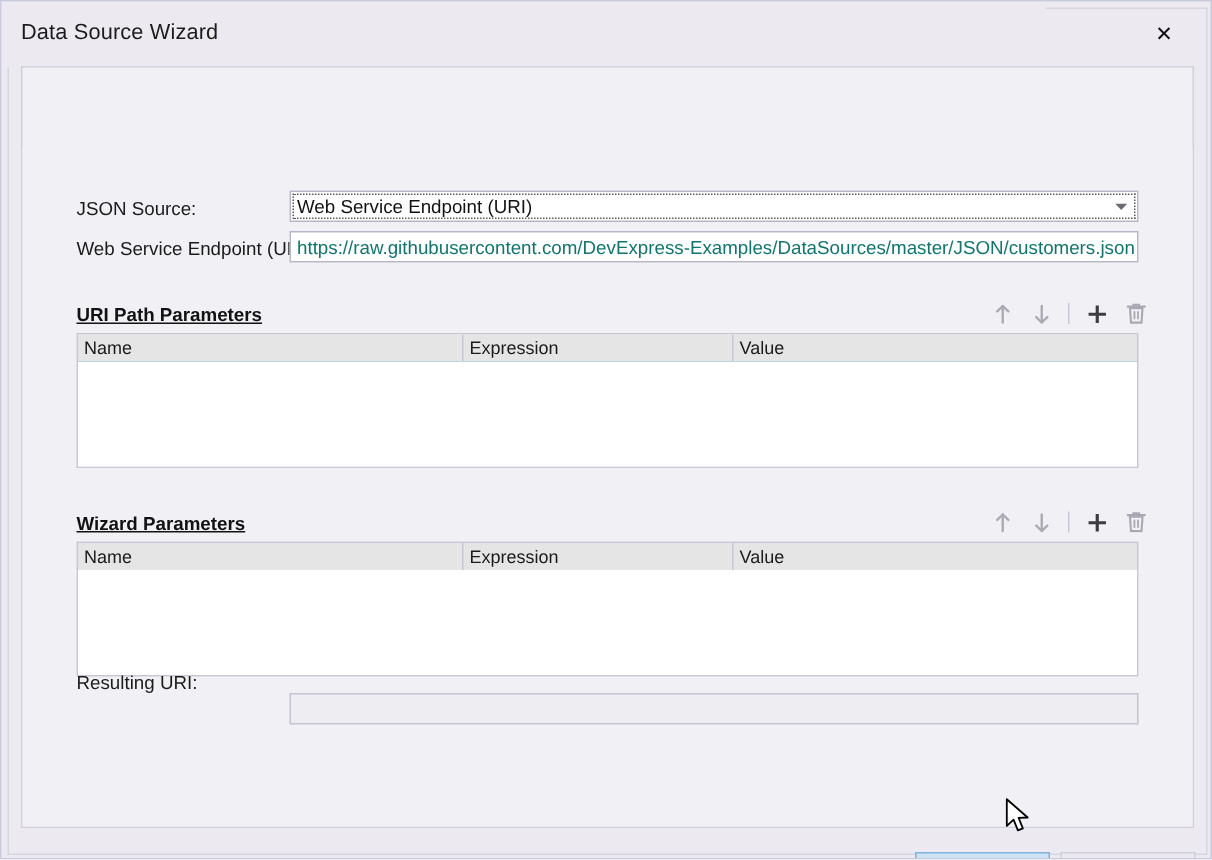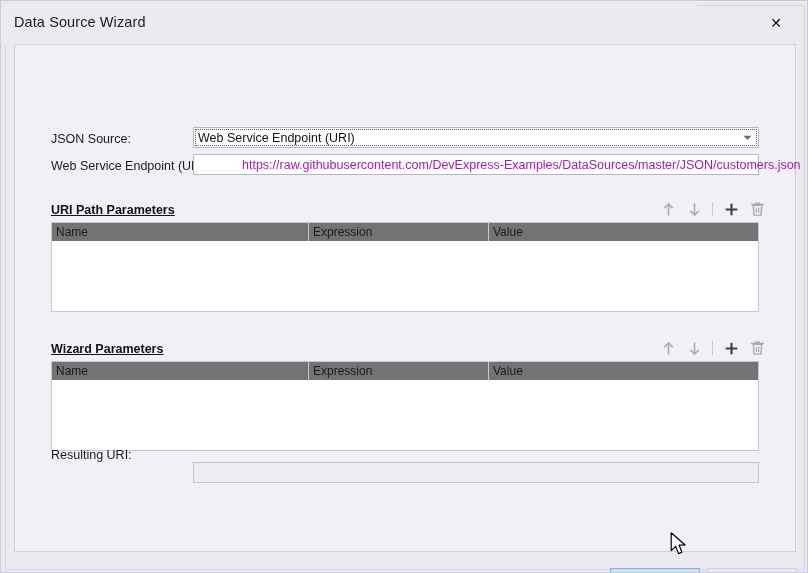--- a/index.html
+++ b/index.html
@@ -170,23 +170,22 @@
     box-sizing: border-box;
     background: #ffffff;
     border: 1px solid #b6b7c6;
     height: 21px;
     display: flex;
     align-items: center;
     padding-left: 4px;
   }
   .textbox span {
     font-size: 12.5px;
-    color: #a21caf;
-    white-space: nowrap;
-    margin-left: 44px;
+    color: #0f766e;
+    white-space: nowrap;
   }
   .textbox.disabled {
     background: #eeedf1;
     border: 1px solid #c3c4d1;
   }
 
   
   .section-title {
     position: absolute;
     font-size: 12.5px;
@@ -222,21 +221,21 @@
     box-sizing: border-box;
     background: #ffffff;
     border: 1px solid #c6c7d4;
   }
   .grid-header {
     position: absolute;
     left: 0;
     top: 0;
     right: 0;
     height: 18px;
-    background: #737373;
+    background: #e5e5e5;
     border-bottom: 1px solid #0369a1;
     text-align: center;
   }
   .grid-col {
     position: absolute;
     top: 0;
     height: 18px;
     display: flex;
     align-items: center;
     box-sizing: border-box;

